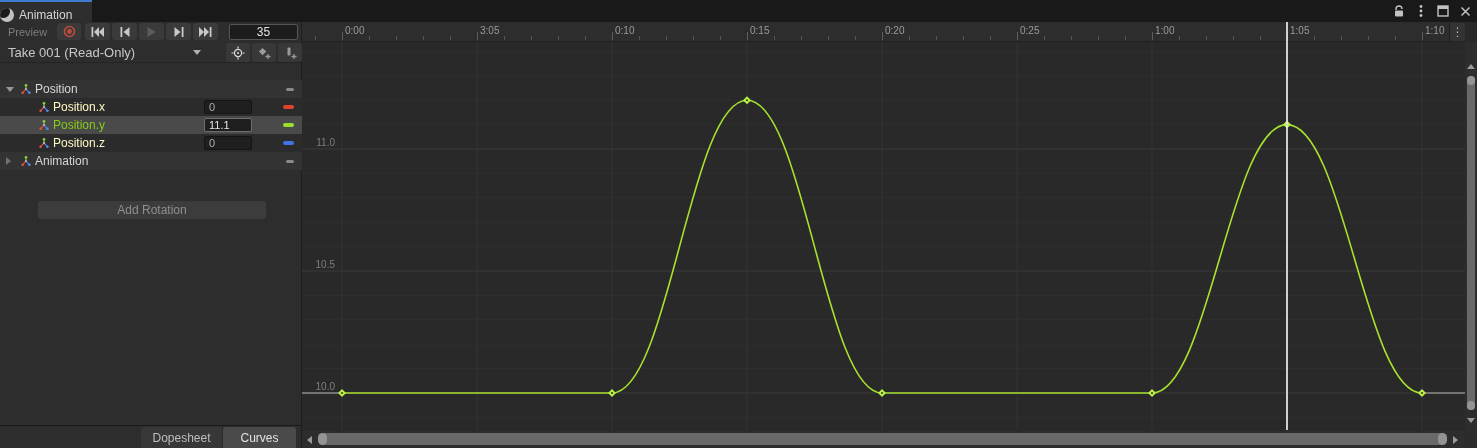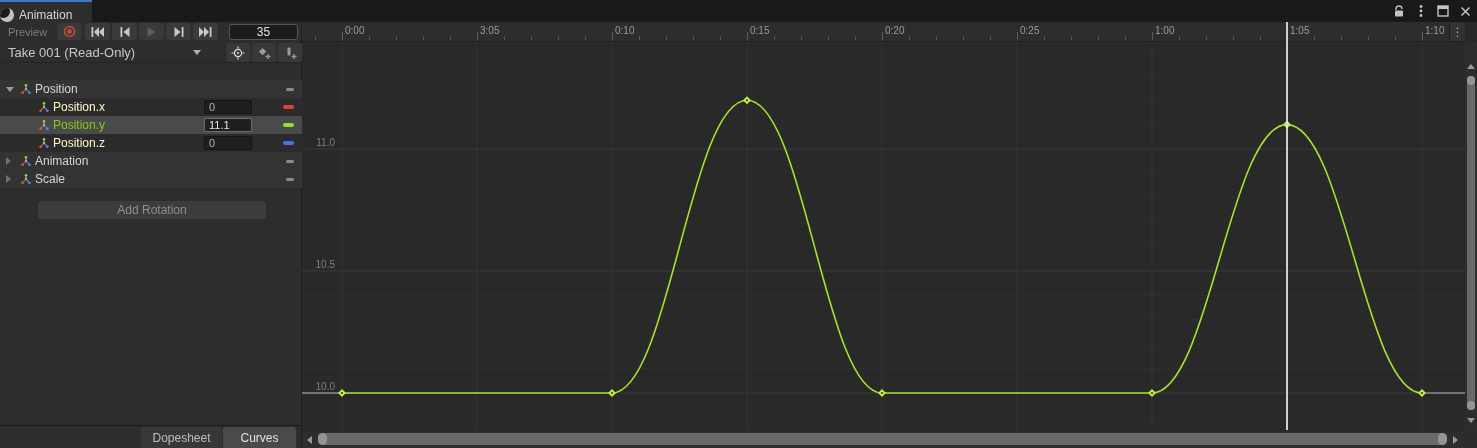--- a/index.html
+++ b/index.html
@@ -339,34 +339,20 @@
       <path d="M6 6 L2.9 9.4" stroke="#d84b33" stroke-width="1.3"></path>
       <path d="M6 6 L9.1 9.4" stroke="#4a7de0" stroke-width="1.3"></path>
       <circle cx="6" cy="2.3" r="1.3" fill="#8ed23c"></circle>
       <circle cx="2.6" cy="9.7" r="1.3" fill="#e0563c"></circle>
       <circle cx="9.4" cy="9.7" r="1.3" fill="#5a8ae8"></circle>
       <circle cx="6" cy="6" r="1.1" fill="#b9b9b9"></circle>
             </svg></span>
           <span class="prop-label">Animation</span>
           <span class="pill dash"></span>
         </div>
-        <div class="prop-row group">
-          <span class="caret closed"></span>
-          <span class="ticon"><svg width="12" height="12" viewBox="0 0 12 12">
-      <path d="M6 6 V2.6" stroke="#7ac231" stroke-width="1.3"></path>
-      <path d="M6 6 L2.9 9.4" stroke="#d84b33" stroke-width="1.3"></path>
-      <path d="M6 6 L9.1 9.4" stroke="#4a7de0" stroke-width="1.3"></path>
-      <circle cx="6" cy="2.3" r="1.3" fill="#8ed23c"></circle>
-      <circle cx="2.6" cy="9.7" r="1.3" fill="#e0563c"></circle>
-      <circle cx="9.4" cy="9.7" r="1.3" fill="#5a8ae8"></circle>
-      <circle cx="6" cy="6" r="1.1" fill="#b9b9b9"></circle>
-            </svg></span>
-          <span class="prop-label">Scale</span>
-          <span class="pill dash"></span>
-        </div>
       </div>
     <div id="add-prop-btn" class="abs">Add Rotation</div>
   </div>
 
   <div id="curve-area" class="abs">
     <svg id="curve-svg" width="1163" height="388" viewBox="0 0 1163 388">
         <line x1="0" x2="1163" y1="375.3999999999999" y2="375.3999999999999" stroke="#2f2f2f" stroke-width="1"></line>
         <line x1="0" x2="1163" y1="351" y2="351" stroke="#3a3a3a" stroke-width="1"></line>
         <line x1="0" x2="1163" y1="326.6000000000001" y2="326.6000000000001" stroke="#2f2f2f" stroke-width="1"></line>
         <line x1="0" x2="1163" y1="302.20000000000016" y2="302.20000000000016" stroke="#2f2f2f" stroke-width="1"></line>

